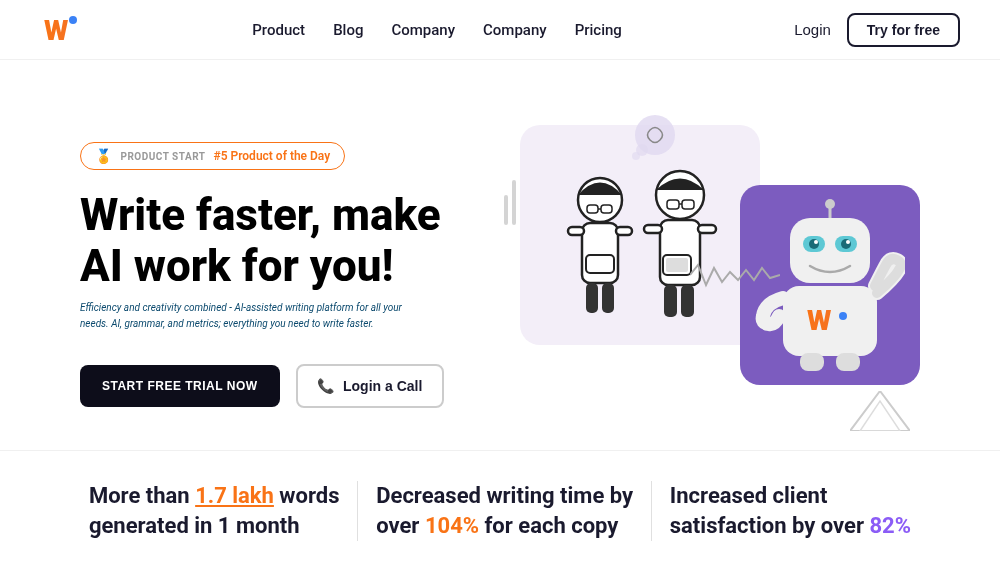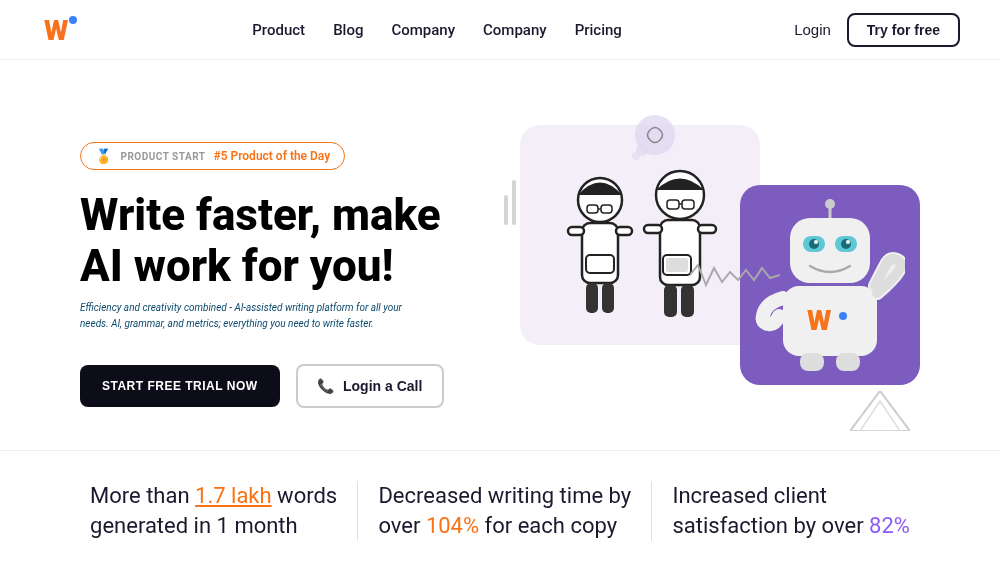--- a/index.html
+++ b/index.html
@@ -60,21 +60,21 @@
       width: 180px; height: 200px; background: #7c5cbf; border-radius: 20px;
       display: flex; align-items: center; justify-content: center;
     }
 
     
     .stats {
       display: flex; align-items: flex-start; justify-content: space-around;
       padding: 30px 80px; border-top: 1px solid #f0f0f0;
     }
     .stat-item { max-width: 280px; }
-    .stat-text { font-size: 22px; font-weight: 400; color: #1a1a2e; line-height: 1.35; }
+    .stat-text { font-size: 22px; font-weight: 700; color: #1a1a2e; line-height: 1.35; }
     .stat-highlight-orange { color: #f97316; }
     .stat-highlight-blue { color: #8b5cf6; }
     .stat-underline { text-decoration: underline; text-decoration-color: #f97316; }
     .stat-divider { width: 1px; background: #e0e0e0; height: 60px; align-self: center; }
   </style>
 </head>
 <body>
 
 <nav>
   <div class="nav-logo">

